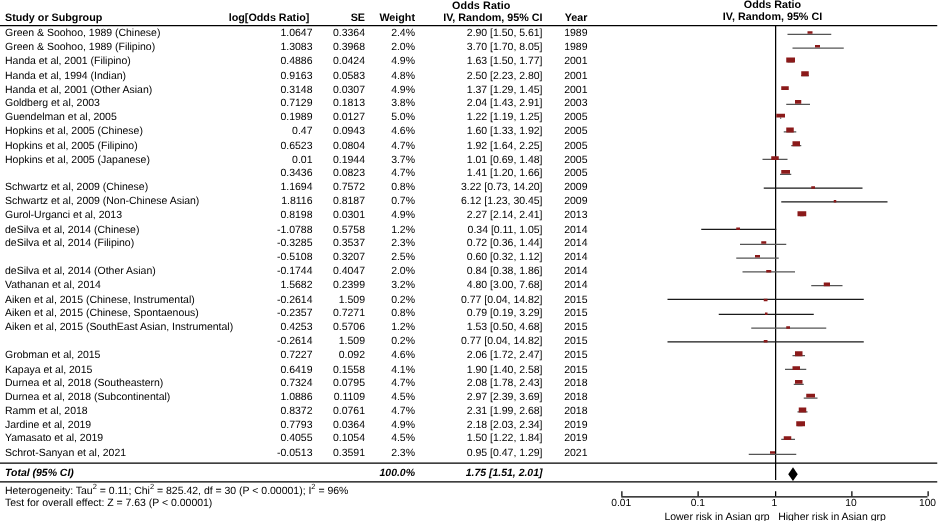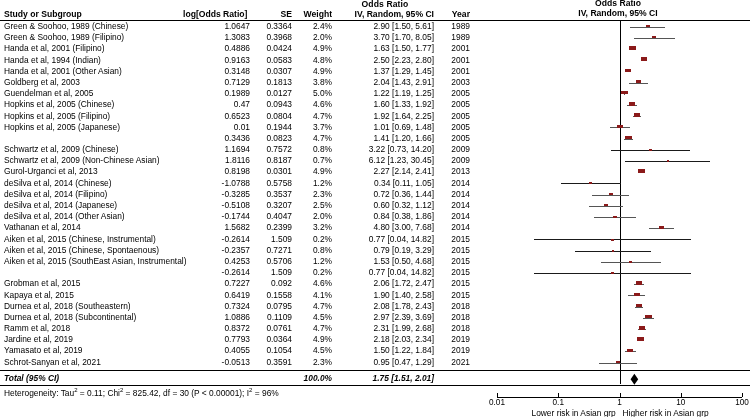--- a/index.html
+++ b/index.html
@@ -187,21 +187,20 @@
         </div>
         <div class="row">
           <span class="c c-study">deSilva et al, 2014 (Filipino)</span>
           <span class="c c-log">-0.3285</span>
           <span class="c c-se">0.3537</span>
           <span class="c c-wt">2.3%</span>
           <span class="c c-ci">0.72 [0.36, 1.44]</span>
           <span class="c c-yr">2014</span>
         </div>
         <div class="row">
-          <span class="c c-study">deSilva et al, 2014 (Japanese)</span>
           <span class="c c-log">-0.5108</span>
           <span class="c c-se">0.3207</span>
           <span class="c c-wt">2.5%</span>
           <span class="c c-ci">0.60 [0.32, 1.12]</span>
           <span class="c c-yr">2014</span>
         </div>
         <div class="row">
           <span class="c c-study">deSilva et al, 2014 (Other Asian)</span>
           <span class="c c-log">-0.1744</span>
           <span class="c c-se">0.4047</span>
@@ -318,20 +317,21 @@
   <div class="rule" id="rule-top" style="top: 19.5px;"></div>
   <div class="rule" id="rule-bottom" style="top: 369.7px;"></div>
   <div class="rule" id="rule-total" style="top: 384.9px;"></div>
 
   <div class="total" id="total-block" style="top: 372.7px; height: 11.2px; font-style: italic;">
     <span class="c c-study b" style="left:4px;">Total (95% CI)</span>
     <span class="c c-wt b">100.0%</span>
     <span class="c c-ci b">1.75 [1.51, 2.01]</span>
   </div>
   <div class="het" id="het-1" style="top: 386.9px;">Heterogeneity: Tau<sup>2</sup> = 0.11; Chi<sup>2</sup> = 825.42, df = 30 (P &lt; 0.00001); I<sup>2</sup> = 96%</div>
+  <div class="het" id="het-2" style="top: 396.5px;">Test for overall effect: Z = 7.63 (P &lt; 0.00001)</div>
 
   <div class="plot">
     <div class="plot-hdr">
       <div>Odds Ratio</div>
       <div>IV, Random, 95% CI</div>
     </div>
     <div class="vline" id="null-line" style="left: 133.5px; top: 19.5px; height: 364.2px;"></div>
     <div id="marks-host">
         <div class="ciline" style="left: 144.286px; width: 35.0884px; top: 27px;"></div>
         <div class="marker" style="background: rgb(139, 26, 26); left: 159.762px; top: 25.04px; width: 4.12px; height: 2.1424px;"></div>

